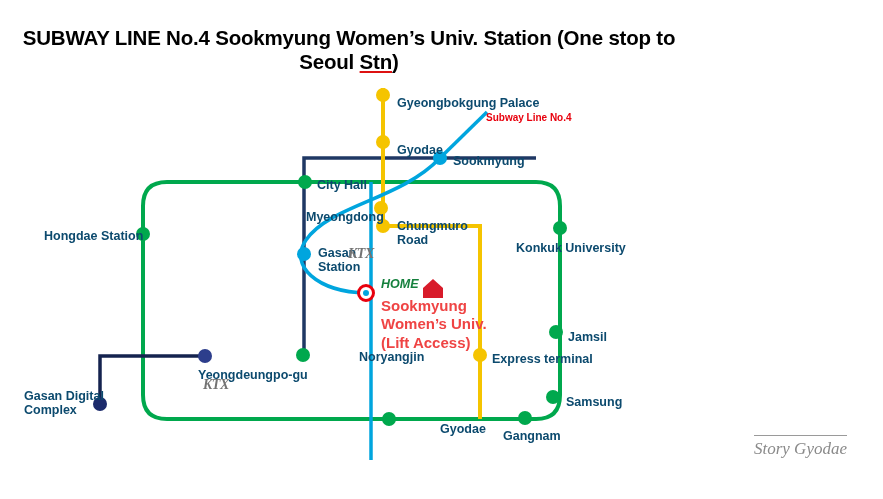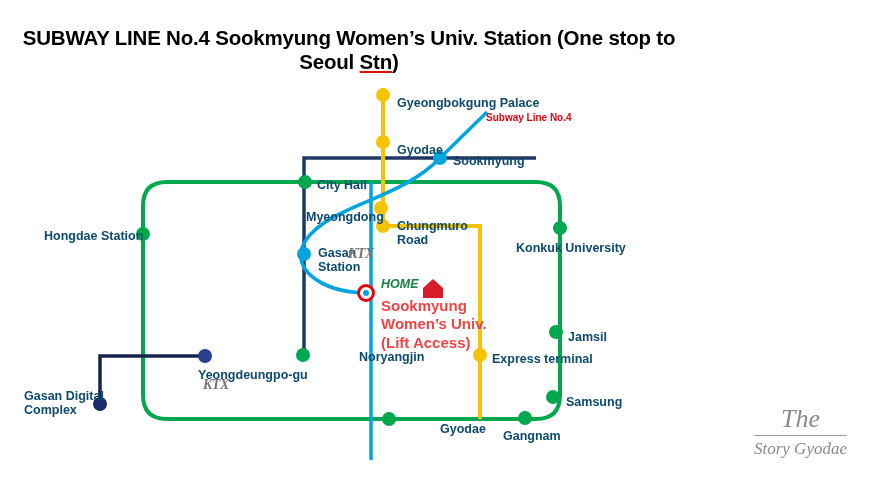--- a/index.html
+++ b/index.html
@@ -183,18 +183,17 @@
   <div class="lbl big" style="left:381px; top:297px;">Sookmyung
 Women’s Univ.
 (Lift Access)</div>
 
   <div id="ktxmarks">
       <div class="ktx" style="left: 348px; top: 246px;">KTX</div>
       <div class="ktx" style="left: 203px; top: 377px;">KTX</div>
     </div>
 
   <div id="logo">
-    <div class="the">The</div>
     <div class="rule"></div>
     <div class="sh">Story Gyodae</div>
   </div>
 
 </div>
 
 </body></html>

